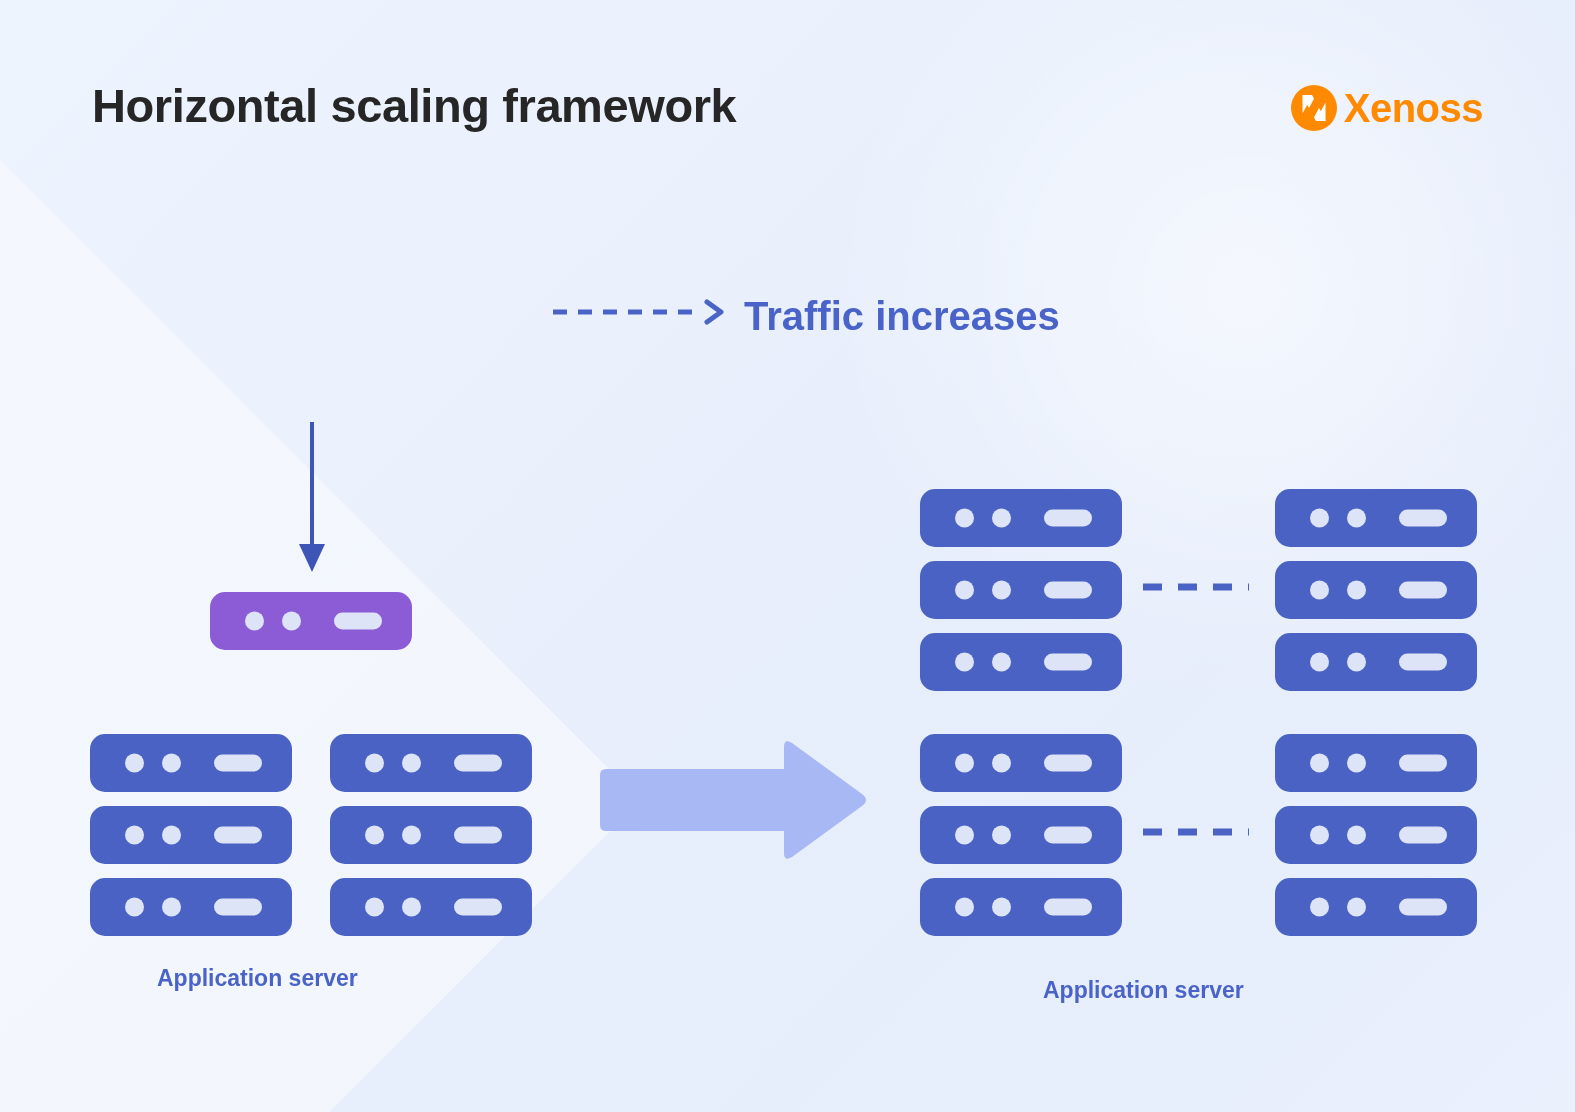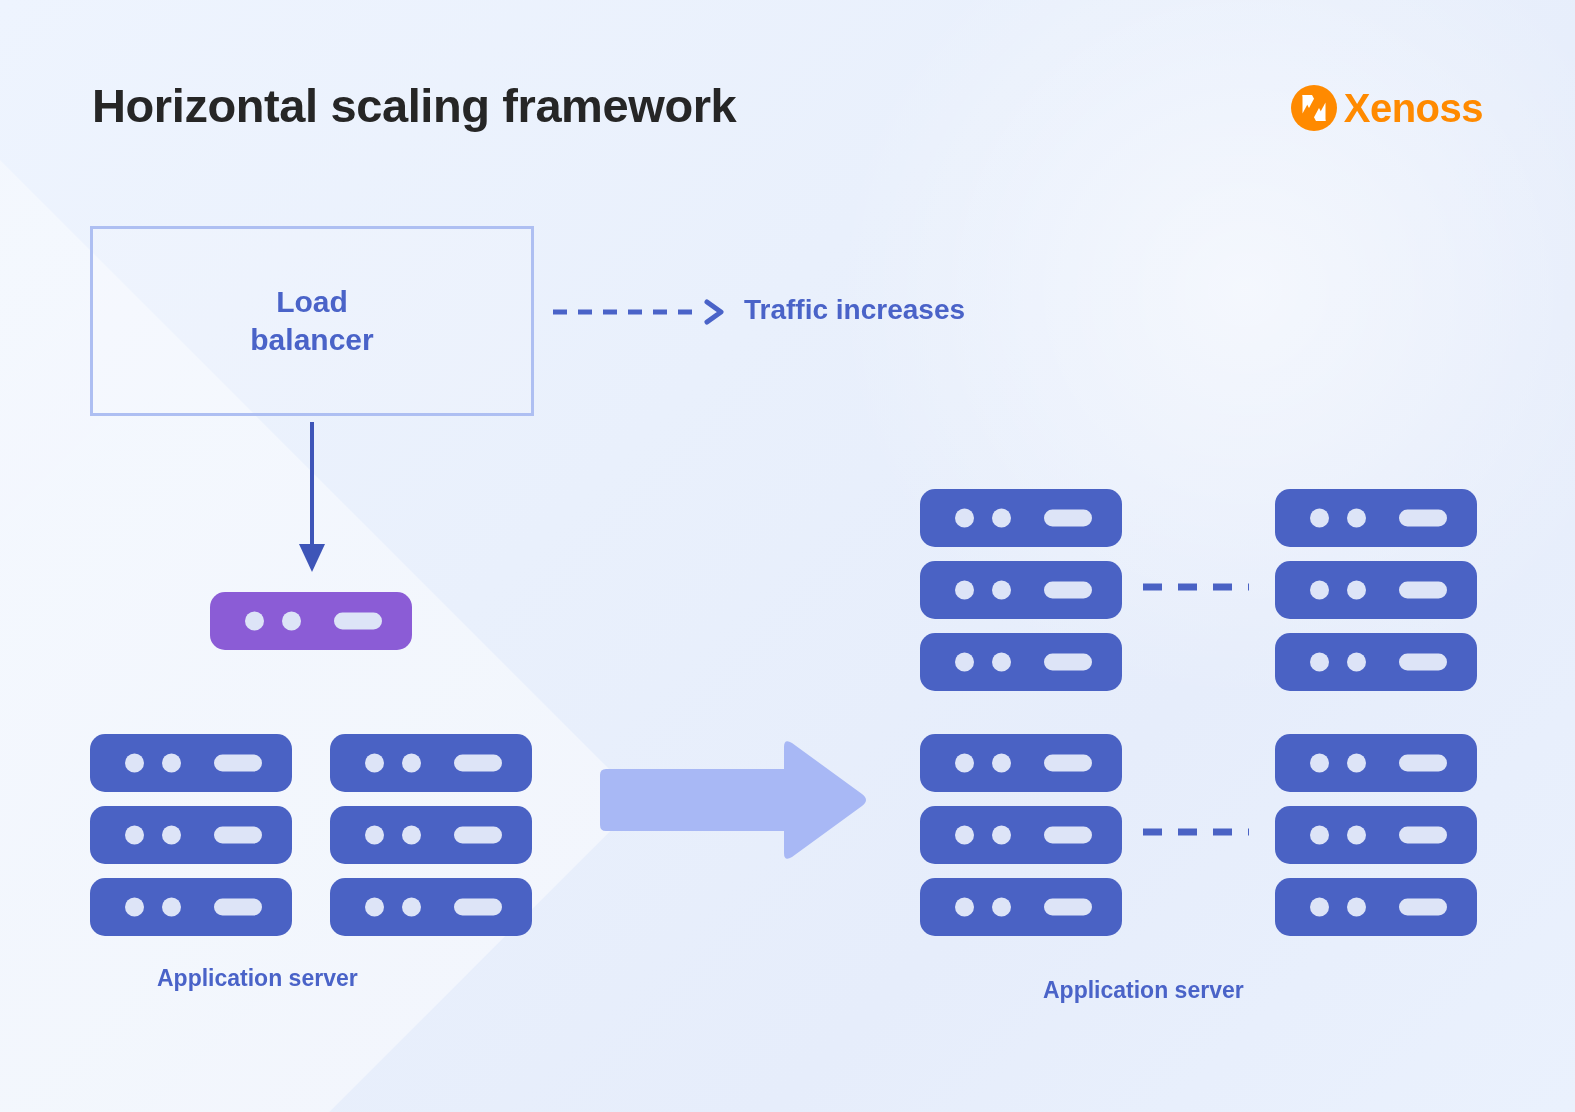--- a/index.html
+++ b/index.html
@@ -109,21 +109,21 @@
     position: absolute;
     left: 551px;
     top: 296px;
     width: 180px;
     height: 32px;
   }
   #traffic-label {
     position: absolute;
     left: 744px;
     top: 294px;
-    font-size: 28px;
+    font-size: 40px;
     font-weight: 700;
     color: #4a63c8;
     white-space: nowrap;
   }
 
   
   #down-arrow {
     position: absolute;
     left: 291px;
     top: 420px;
@@ -209,26 +209,20 @@
       <path d="M36 11 H26 L12 37 H22 Z" fill="#ff8a00"></path>
       <path d="M34 11 H24 L13.5 30 L13.5 13 Z" fill="#ffffff" opacity="0"></path>
       <path d="M12.5 12 L22 12 L12.5 29.5 Z" fill="#ffffff"></path>
       <path d="M35.5 36 L26 36 L35.5 18.5 Z" fill="#ffffff"></path>
     </svg>
     <span class="logo-word">Xenoss</span>
   </div>
 
   <div id="page-title">Horizontal scaling framework</div>
 
-  <div id="load-balancer-box">
-    <div class="lb-label">
-      <div>Load</div>
-      <div>balancer</div>
-    </div>
-  </div>
 
   <svg id="traffic-arrow" viewBox="0 0 180 32">
     <line x1="2" y1="16" x2="152" y2="16" stroke="#4a63c8" stroke-width="5" stroke-dasharray="14 11" stroke-linecap="butt"></line>
     <polyline points="156,6 170,16 156,26" fill="none" stroke="#4a63c8" stroke-width="5" stroke-linecap="round" stroke-linejoin="round"></polyline>
   </svg>
   <div id="traffic-label">Traffic increases</div>
 
   <svg id="down-arrow" viewBox="0 0 42 156">
     <line x1="21" y1="2" x2="21" y2="132" stroke="#3e55b8" stroke-width="4"></line>
     <polygon points="21,152 8,124 34,124" fill="#3e55b8"></polygon>

